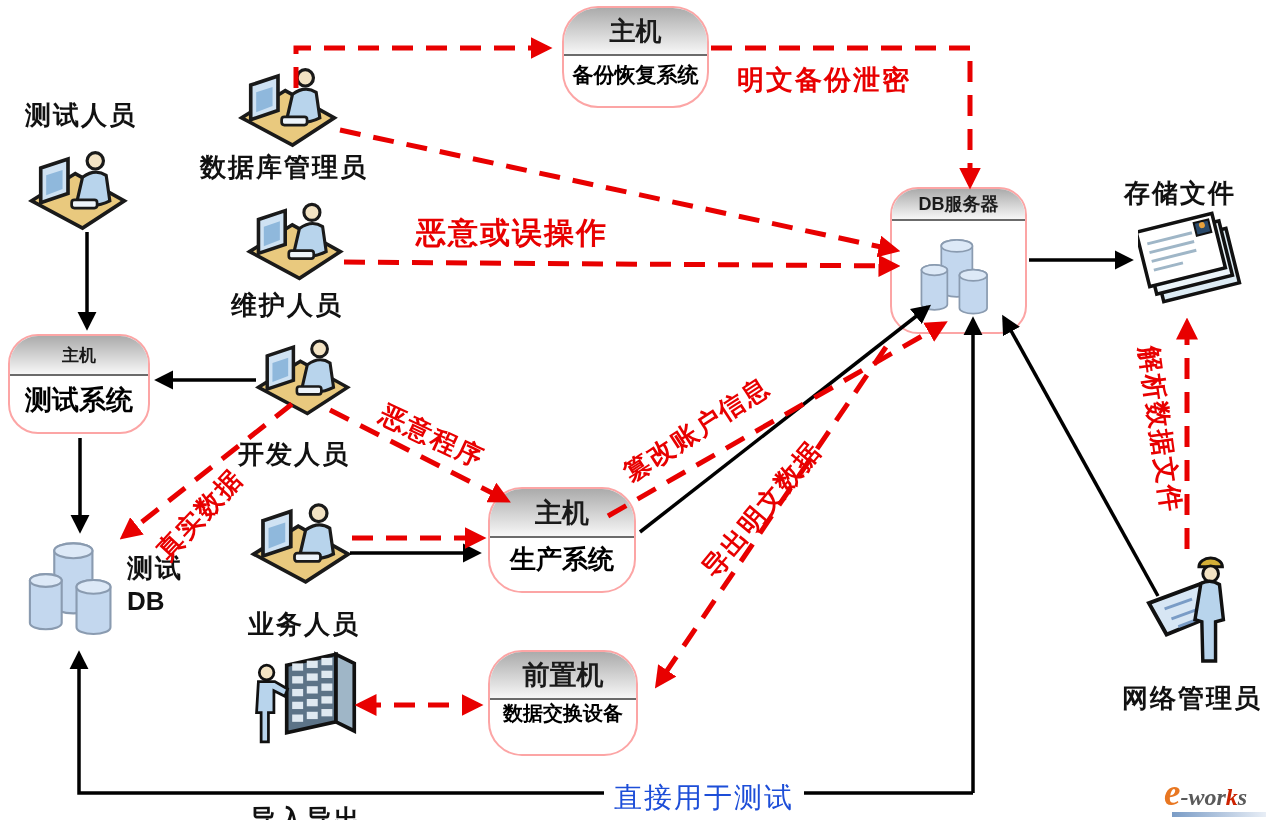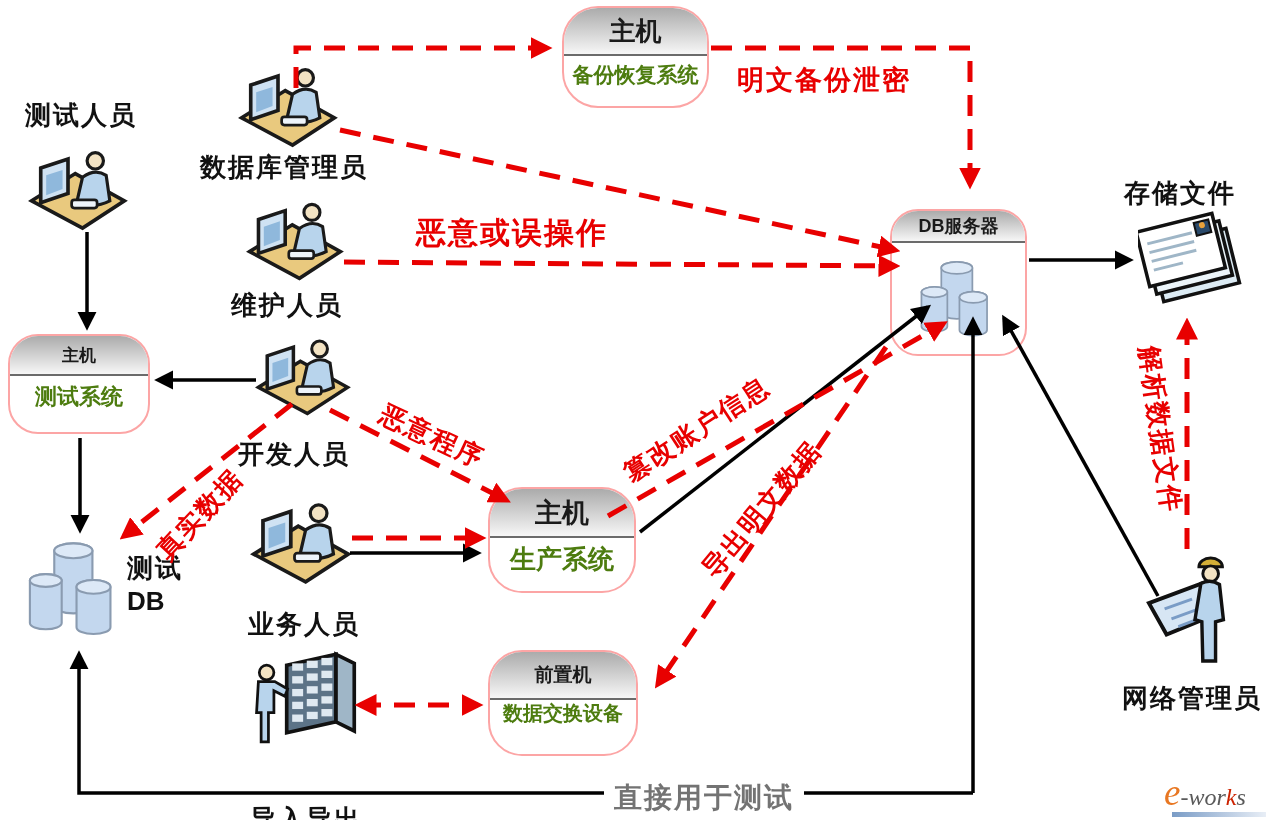--- a/index.html
+++ b/index.html
@@ -8,32 +8,32 @@
   
   #nodes-layer{position:absolute;inset:0;z-index:1;}
   #edges-layer{position:absolute;inset:0;z-index:2;pointer-events:none;}
   #labels-layer{position:absolute;inset:0;z-index:3;pointer-events:none;}
 
   
   .sysbox{position:absolute;border:2px solid #fca5a5;background:#ffffff;box-sizing:border-box;
           display:flex;flex-direction:column;}
   .sysbox .hdr{background:linear-gradient(#ababab,#f7f7f7);display:flex;align-items:center;justify-content:center;
           border-bottom:2px solid #6b6b6b;font-weight:bold;color:#1a1a1a;}
-  .sysbox .bdy{flex:1;display:flex;align-items:flex-start;justify-content:center;color:#4d7c0f;}
+  .sysbox .bdy{flex:1;display:flex;align-items:flex-start;justify-content:center;color:#000000;}
 
   .actor-label{position:absolute;color:#111;font-size:26px;font-weight:600;white-space:nowrap;letter-spacing:2px;}
   .icon{position:absolute;}
 
   .threat{position:absolute;color:#e80000;font-weight:bold;white-space:nowrap;letter-spacing:2px;}
-  .flowlabel{position:absolute;color:#737373;font-weight:bold;white-space:nowrap;background:#ffffff;
+  .flowlabel{position:absolute;color:#1d4ed8;font-weight:normal;white-space:nowrap;background:#ffffff;
              padding:0 10px;letter-spacing:2px;}
 
   
   #logo{position:absolute;left:1164px;top:774px;width:102px;font-family:"Liberation Serif",serif;
-        font-style:italic;font-weight:normal;line-height:1;}
+        font-style:italic;font-weight:bold;line-height:1;}
   #logo .e{color:#e87722;font-size:37px;}
   #logo .dark{color:#5a5a5a;font-size:24px;}
   #logo .red{color:#cc2200;font-size:24px;}
   #logo .bar{height:5px;width:94px;margin-left:8px;margin-top:1px;
              background:linear-gradient(to right,#7a9cc6,#e8eef6);}
 </style>
 </head>
 <body>
 
 <div id="canvas">
@@ -101,34 +101,34 @@
       </defs>
     </svg>
 
     <div class="sysbox" style="left:562px;top:6px;width:147px;height:102px;border-radius:36px;">
       <div class="hdr" style="height:46px;font-size:26px;border-radius:34px 34px 0 0;">主机</div>
       <div class="bdy" style="font-size:21px;padding-top:5px;font-weight:600;">备份恢复系统</div>
     </div>
 
     <div class="sysbox" style="left:8px;top:334px;width:142px;height:100px;border-radius:30px;">
       <div class="hdr" style="height:38px;font-size:17px;border-radius:28px 28px 0 0;">主机</div>
-      <div class="bdy" style="font-size:22px;padding-top:6px;font-weight:600;">测试系统</div>
+      <div class="bdy" style="font-size:27px;padding-top:6px;font-weight:600;">测试系统</div>
     </div>
 
     <div class="sysbox" style="left:488px;top:487px;width:148px;height:106px;border-radius:34px;">
       <div class="hdr" style="height:47px;font-size:27px;border-radius:32px 32px 0 0;">主机</div>
       <div class="bdy" style="font-size:26px;padding-top:4px;font-weight:600;">生产系统</div>
     </div>
 
     <div class="sysbox" style="left:488px;top:650px;width:150px;height:106px;border-radius:34px;">
-      <div class="hdr" style="height:46px;font-size:19px;border-radius:32px 32px 0 0;">前置机</div>
+      <div class="hdr" style="height:46px;font-size:27px;border-radius:32px 32px 0 0;">前置机</div>
       <div class="bdy" style="font-size:20px;font-weight:600;">数据交换设备</div>
     </div>
 
-    <div class="sysbox" style="left:890px;top:187px;width:137px;height:147px;border-radius:28px;margin-top:22px;">
+    <div class="sysbox" style="left:890px;top:187px;width:137px;height:147px;border-radius:28px;">
       <div class="hdr" style="height:30px;font-size:18px;border-radius:26px 26px 0 0;">DB服务器</div>
       <div class="bdy" style="align-items:center;">
         <svg width="82" height="90">
             <use href="#sym-db"></use>
           </svg>
       </div>
     </div>
 
     <svg class="icon" style="left:22px;top:536px;" width="108" height="106">
         <use href="#sym-db"></use>

